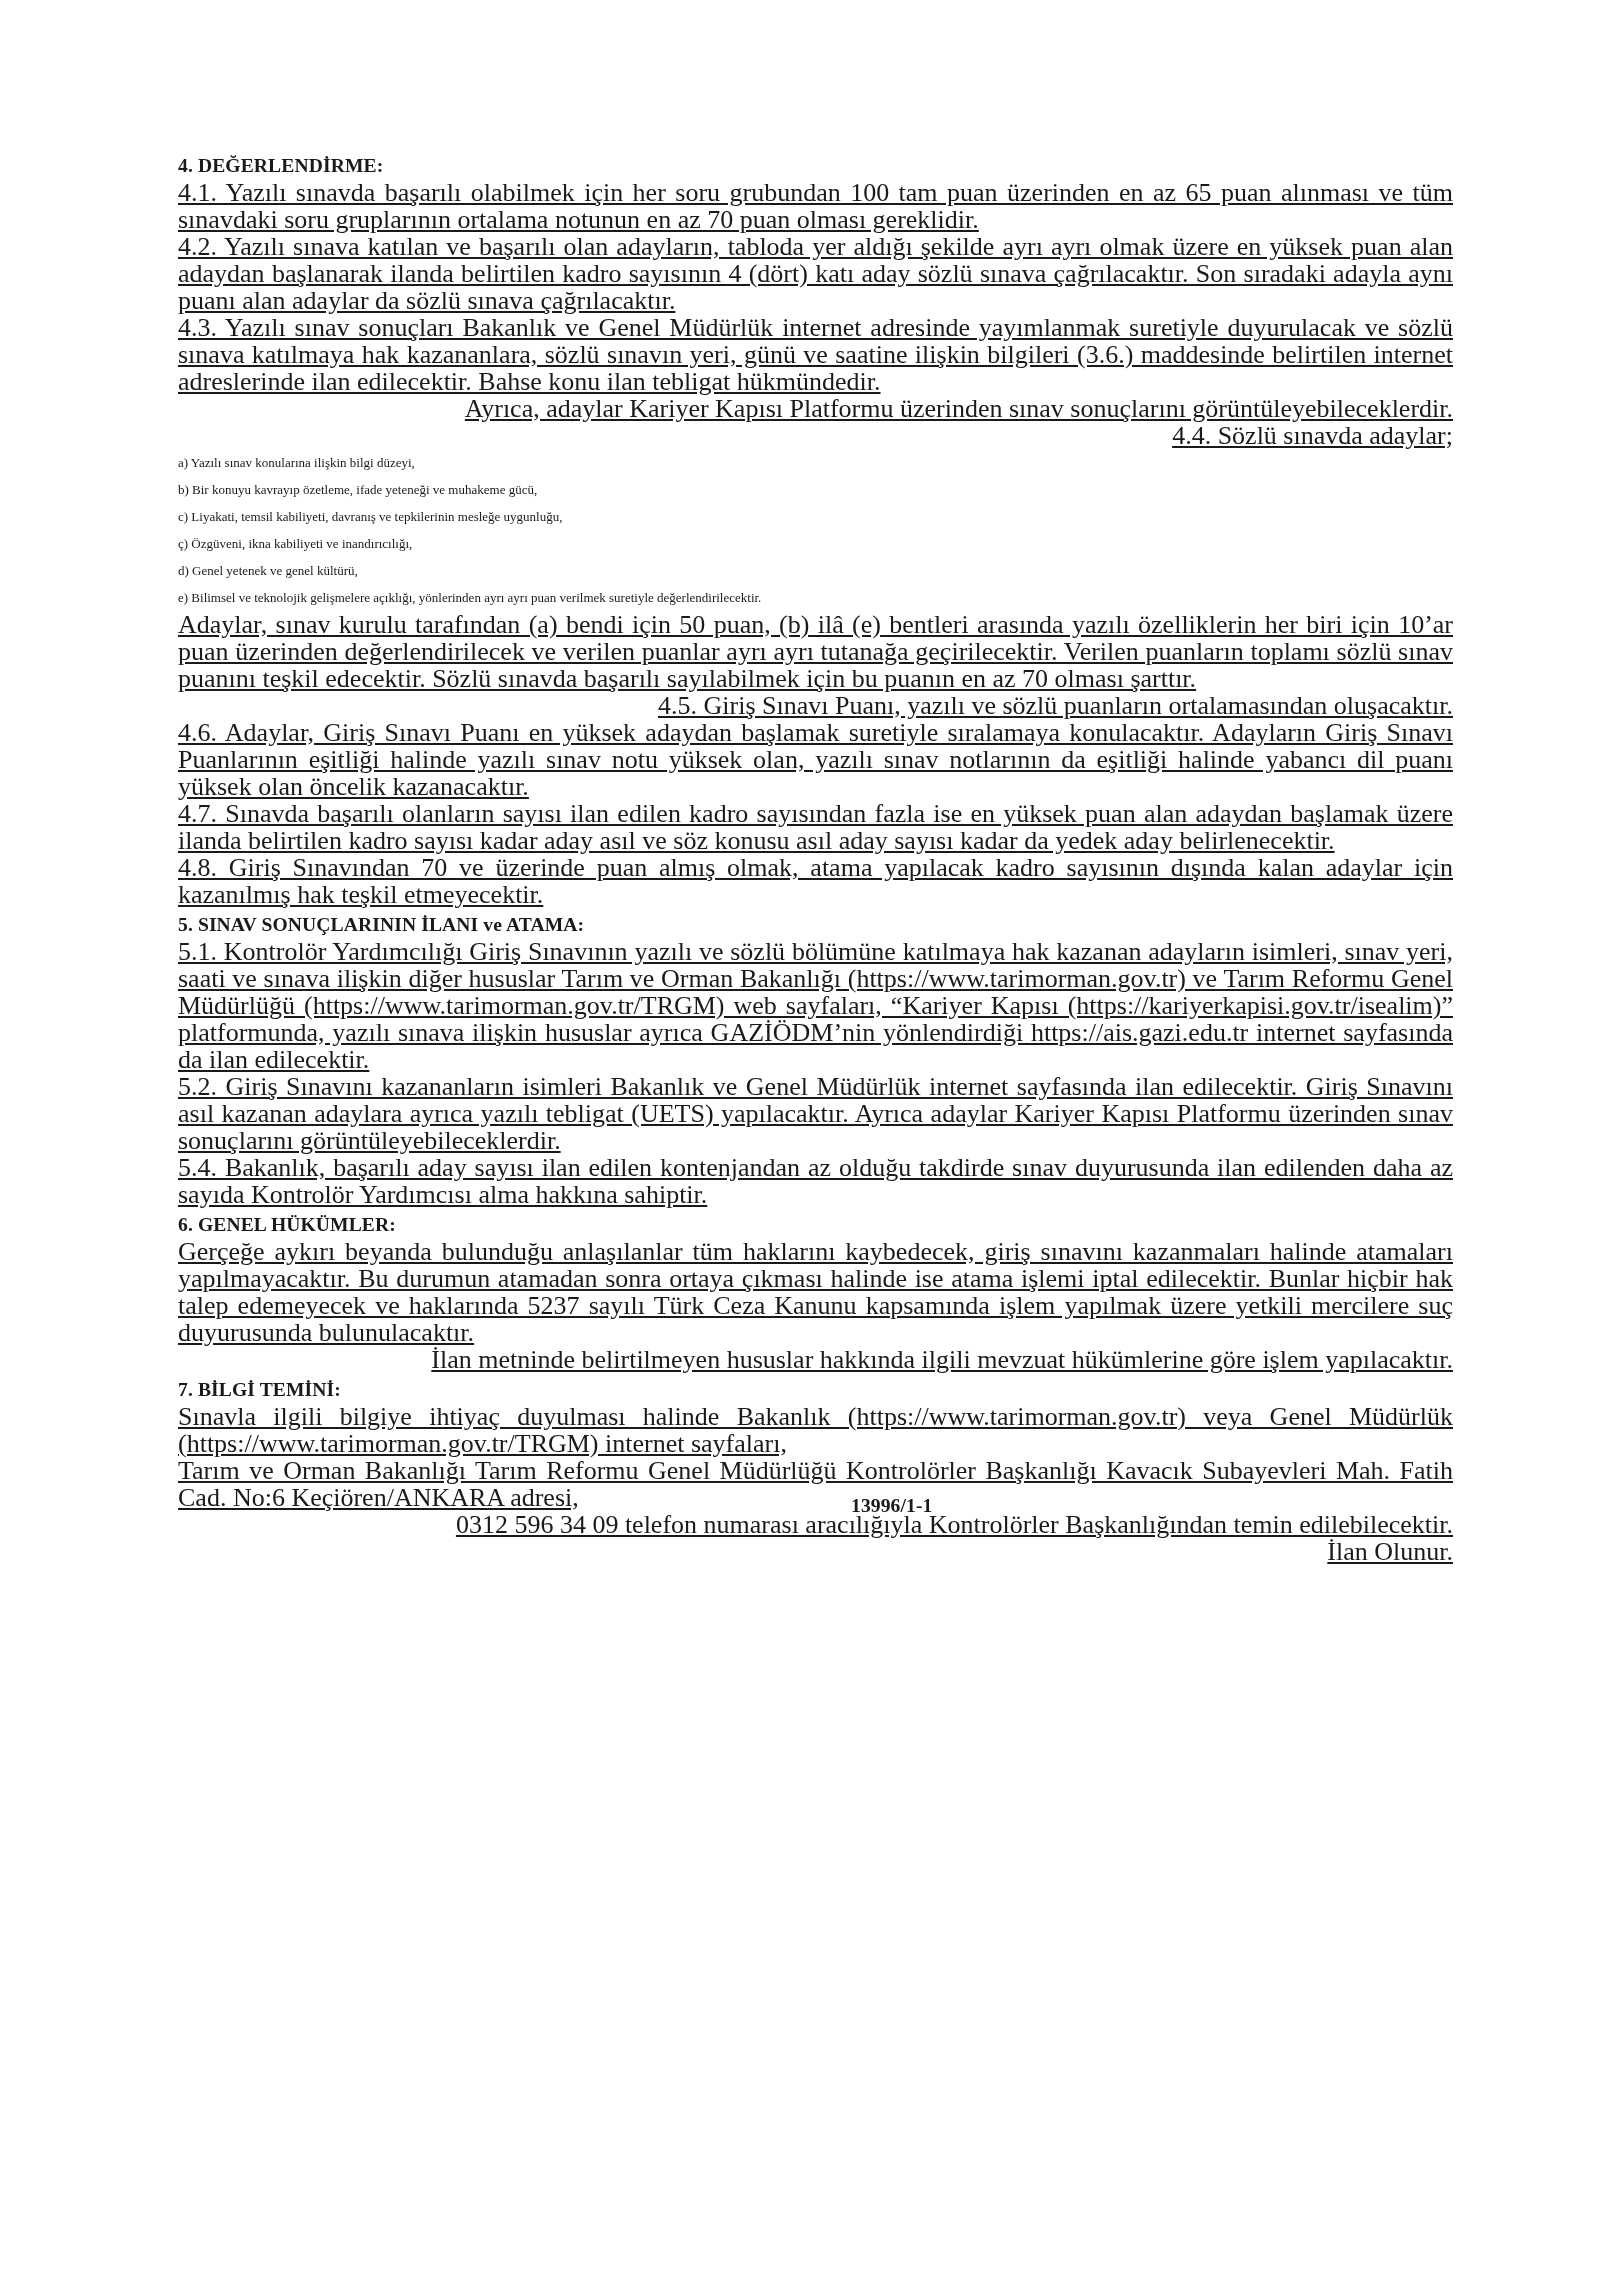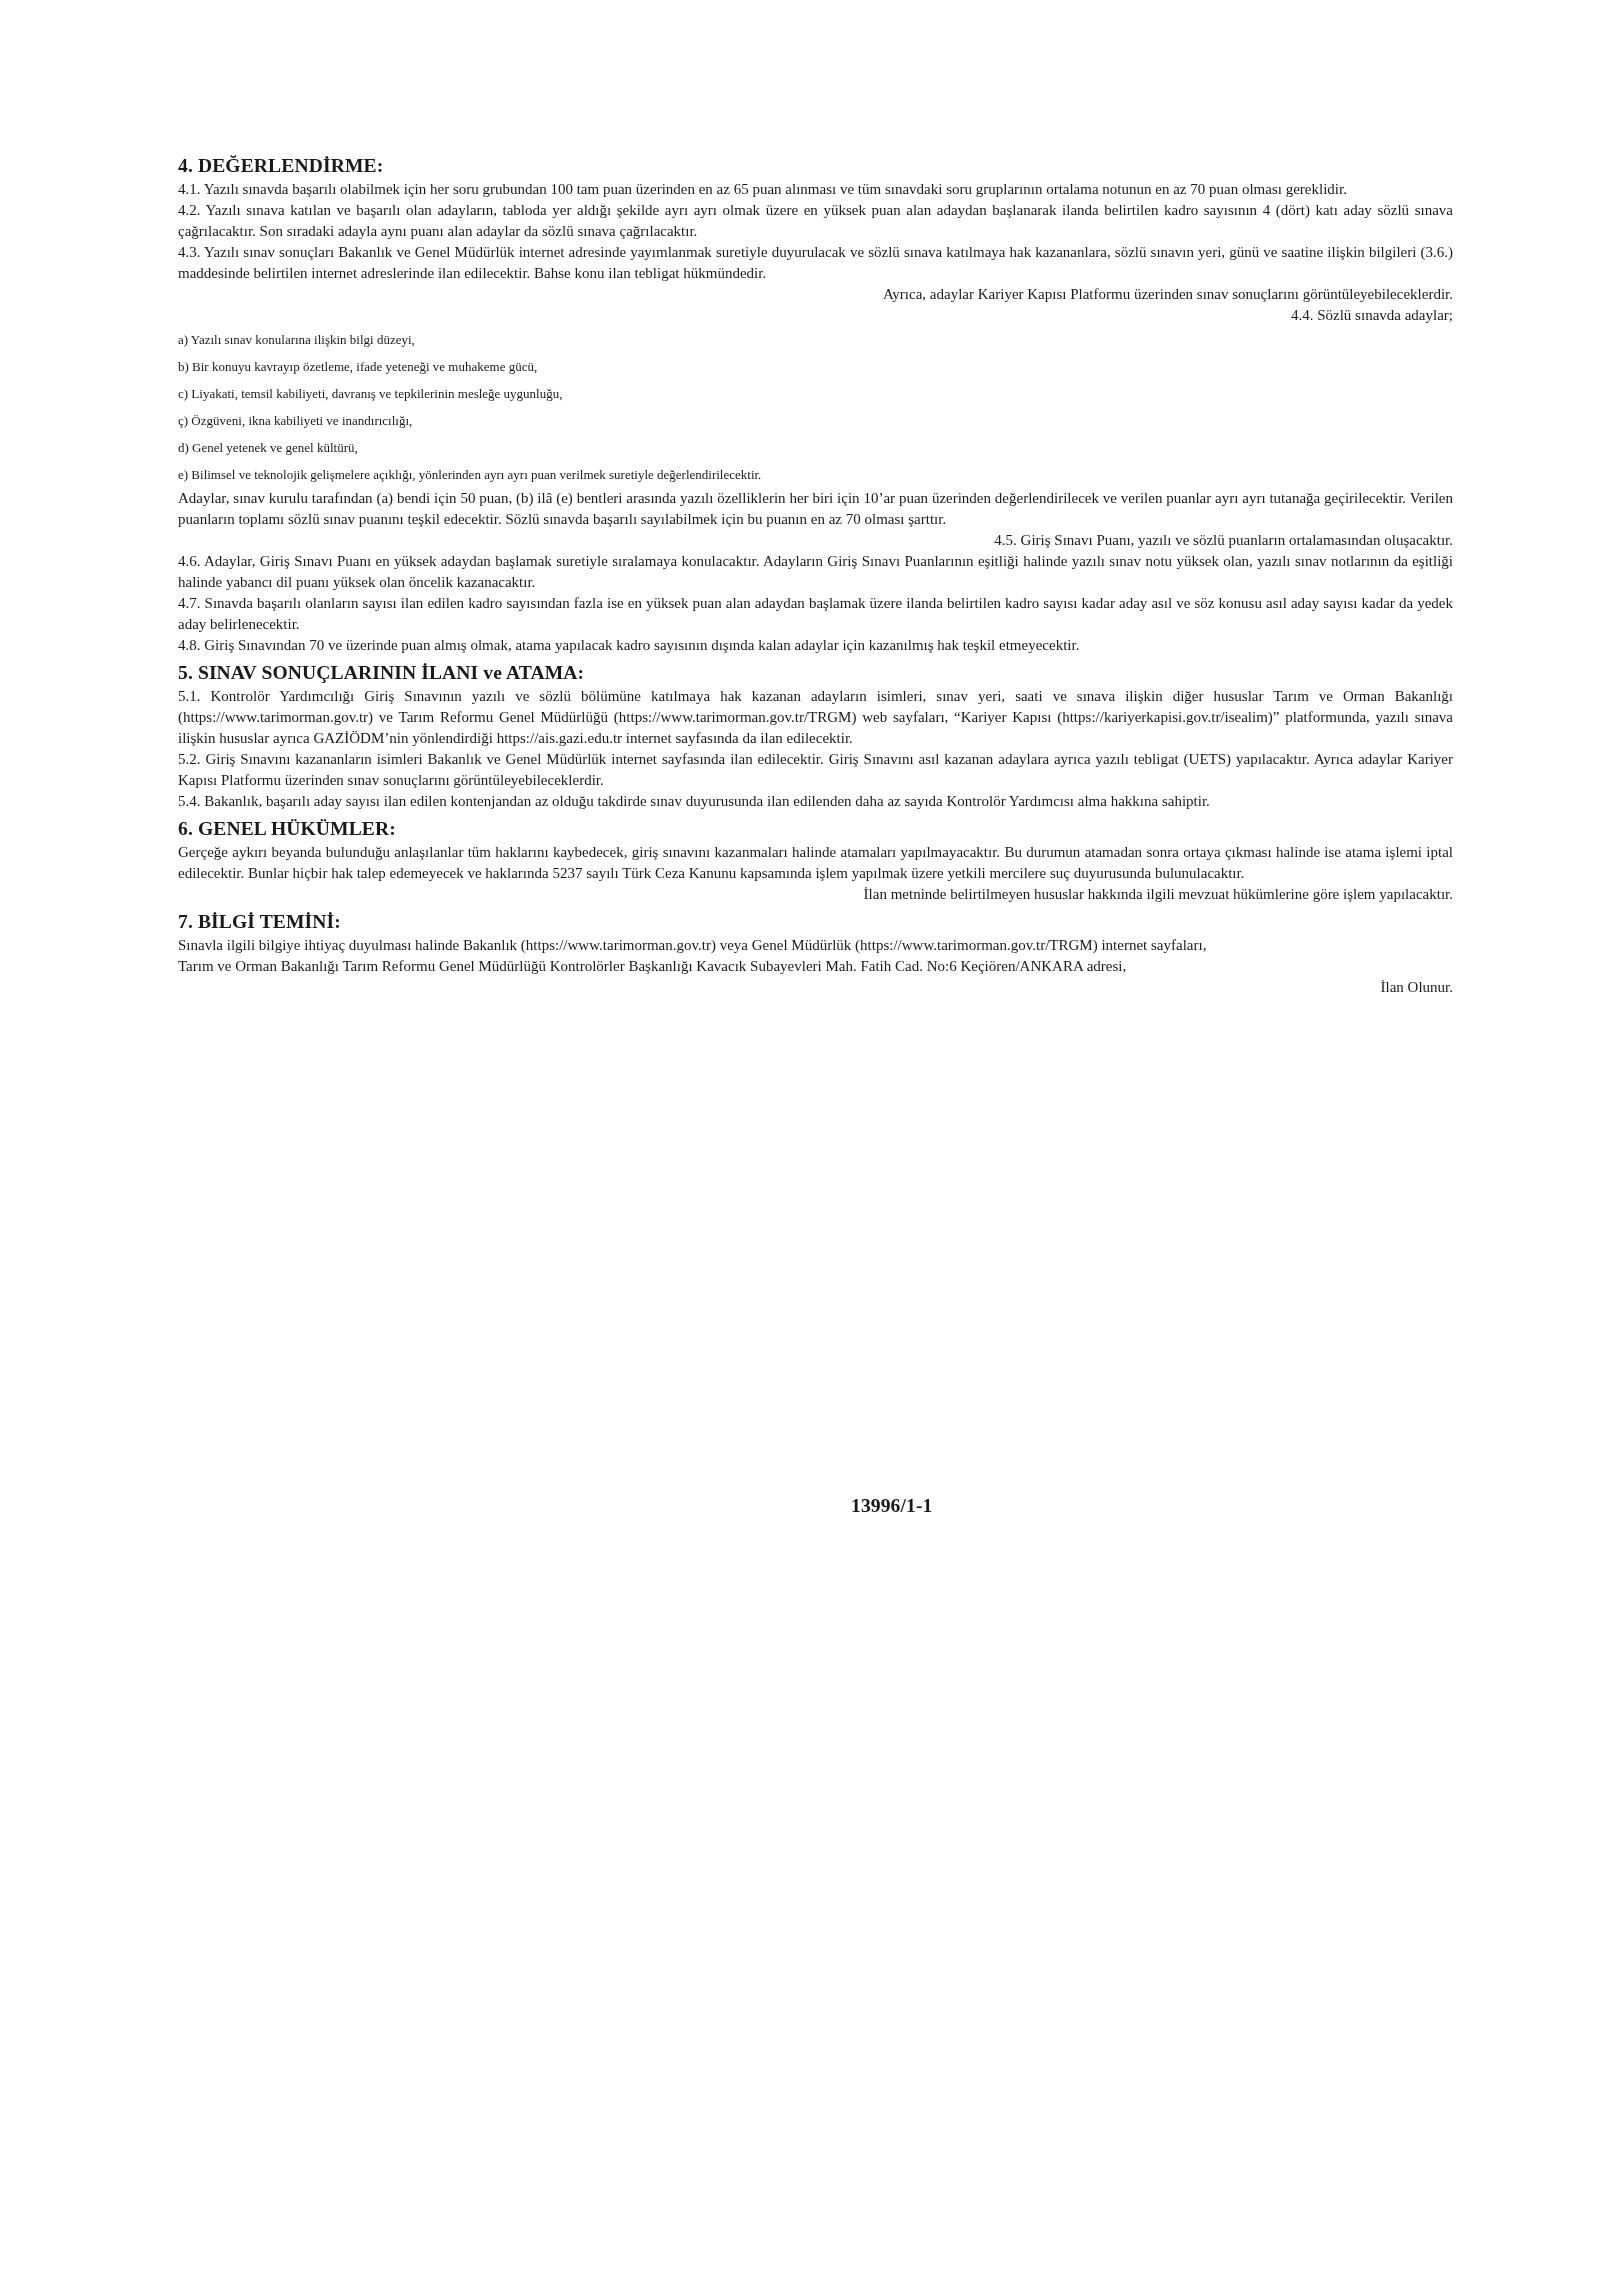--- a/index.html
+++ b/index.html
@@ -30,27 +30,28 @@
     width: 1275px;
   }
   .heading {
     font-weight: bold;
     font-size: 19.6px;
     line-height: 26px;
     margin: 3.9px 0 0 0;
     letter-spacing: 0.1px;
   }
   .para {
-    font-size: 15px;
-    line-height: 21px;
+    font-size: 26px;
+    line-height: 27px;
     text-align: justify;
     text-justify: inter-word;
     margin: 0;
     padding: 0;
     hyphens: none;
+    text-decoration: underline;
   }
   .para.nojust {
     text-align: right;
     margin-left: 38px;
   }
   .listitem {
     font-size: 13px;
     line-height: 27px;
     text-align: left;
     margin: 0;
@@ -101,20 +102,21 @@
     <div>
       <div class="heading">6. GENEL HÜKÜMLER:</div>
       <p class="para">Gerçeğe aykırı beyanda bulunduğu anlaşılanlar tüm haklarını kaybedecek, giriş sınavını kazanmaları halinde atamaları yapılmayacaktır. Bu durumun atamadan sonra ortaya çıkması halinde ise atama işlemi iptal edilecektir. Bunlar hiçbir hak talep edemeyecek ve haklarında 5237 sayılı Türk Ceza Kanunu kapsamında işlem yapılmak üzere yetkili mercilere suç duyurusunda bulunulacaktır.</p>
       <p class="para nojust">İlan metninde belirtilmeyen hususlar hakkında ilgili mevzuat hükümlerine göre işlem yapılacaktır.</p>
     </div>
 
     <div>
       <div class="heading">7. BİLGİ TEMİNİ:</div>
       <p class="para">Sınavla ilgili bilgiye ihtiyaç duyulması halinde Bakanlık (https://www.tarimorman.gov.tr) veya Genel Müdürlük (https://www.tarimorman.gov.tr/TRGM) internet sayfaları,</p>
       <p class="para">Tarım ve Orman Bakanlığı Tarım Reformu Genel Müdürlüğü Kontrolörler Başkanlığı Kavacık Subayevleri Mah. Fatih Cad. No:6 Keçiören/ANKARA adresi,</p>
+      <p class="para nojust">0312 596 34 09 telefon numarası aracılığıyla Kontrolörler Başkanlığından temin edilebilecektir.</p>
       <p class="para nojust">İlan Olunur.</p>
     </div>
 
   </div>
 
   <div class="footer-ref">13996/1-1</div>
 </div>
 
 
 </body></html>

